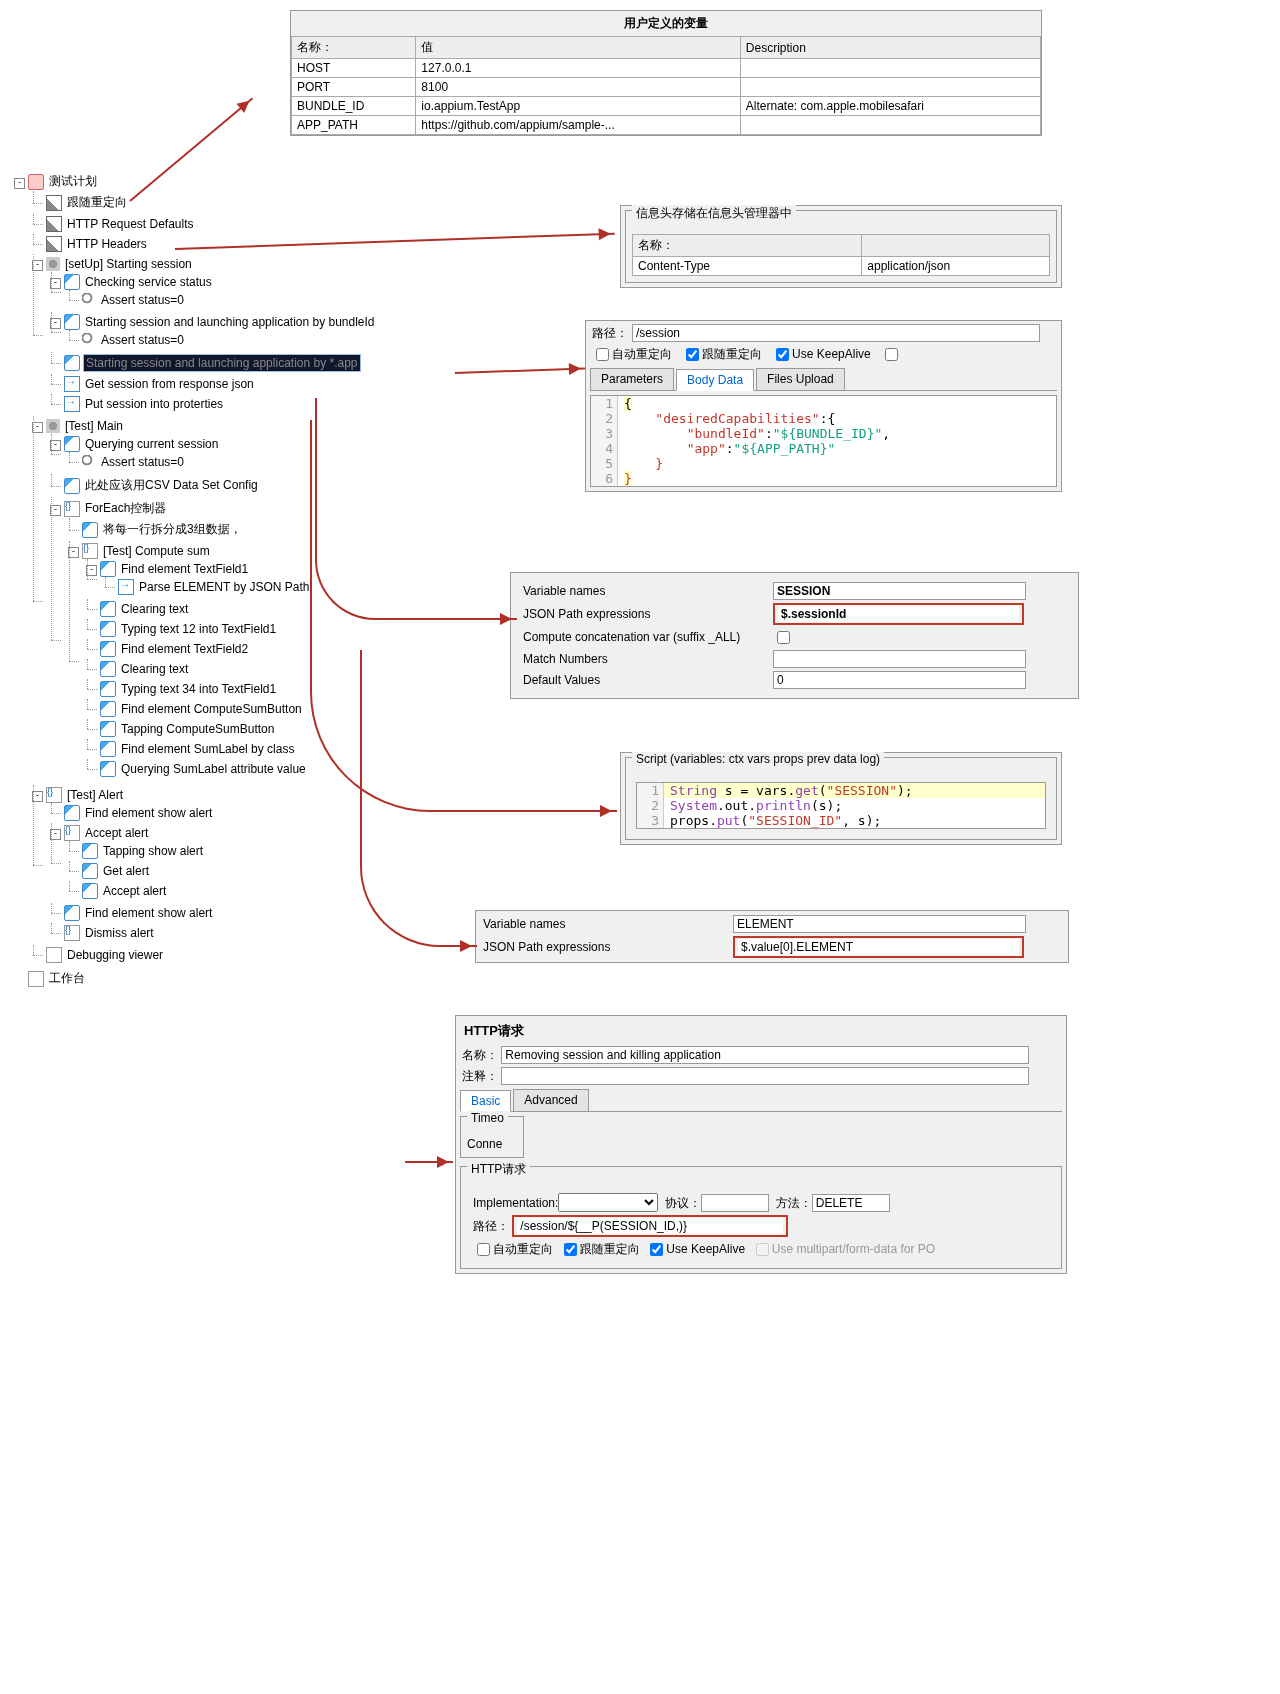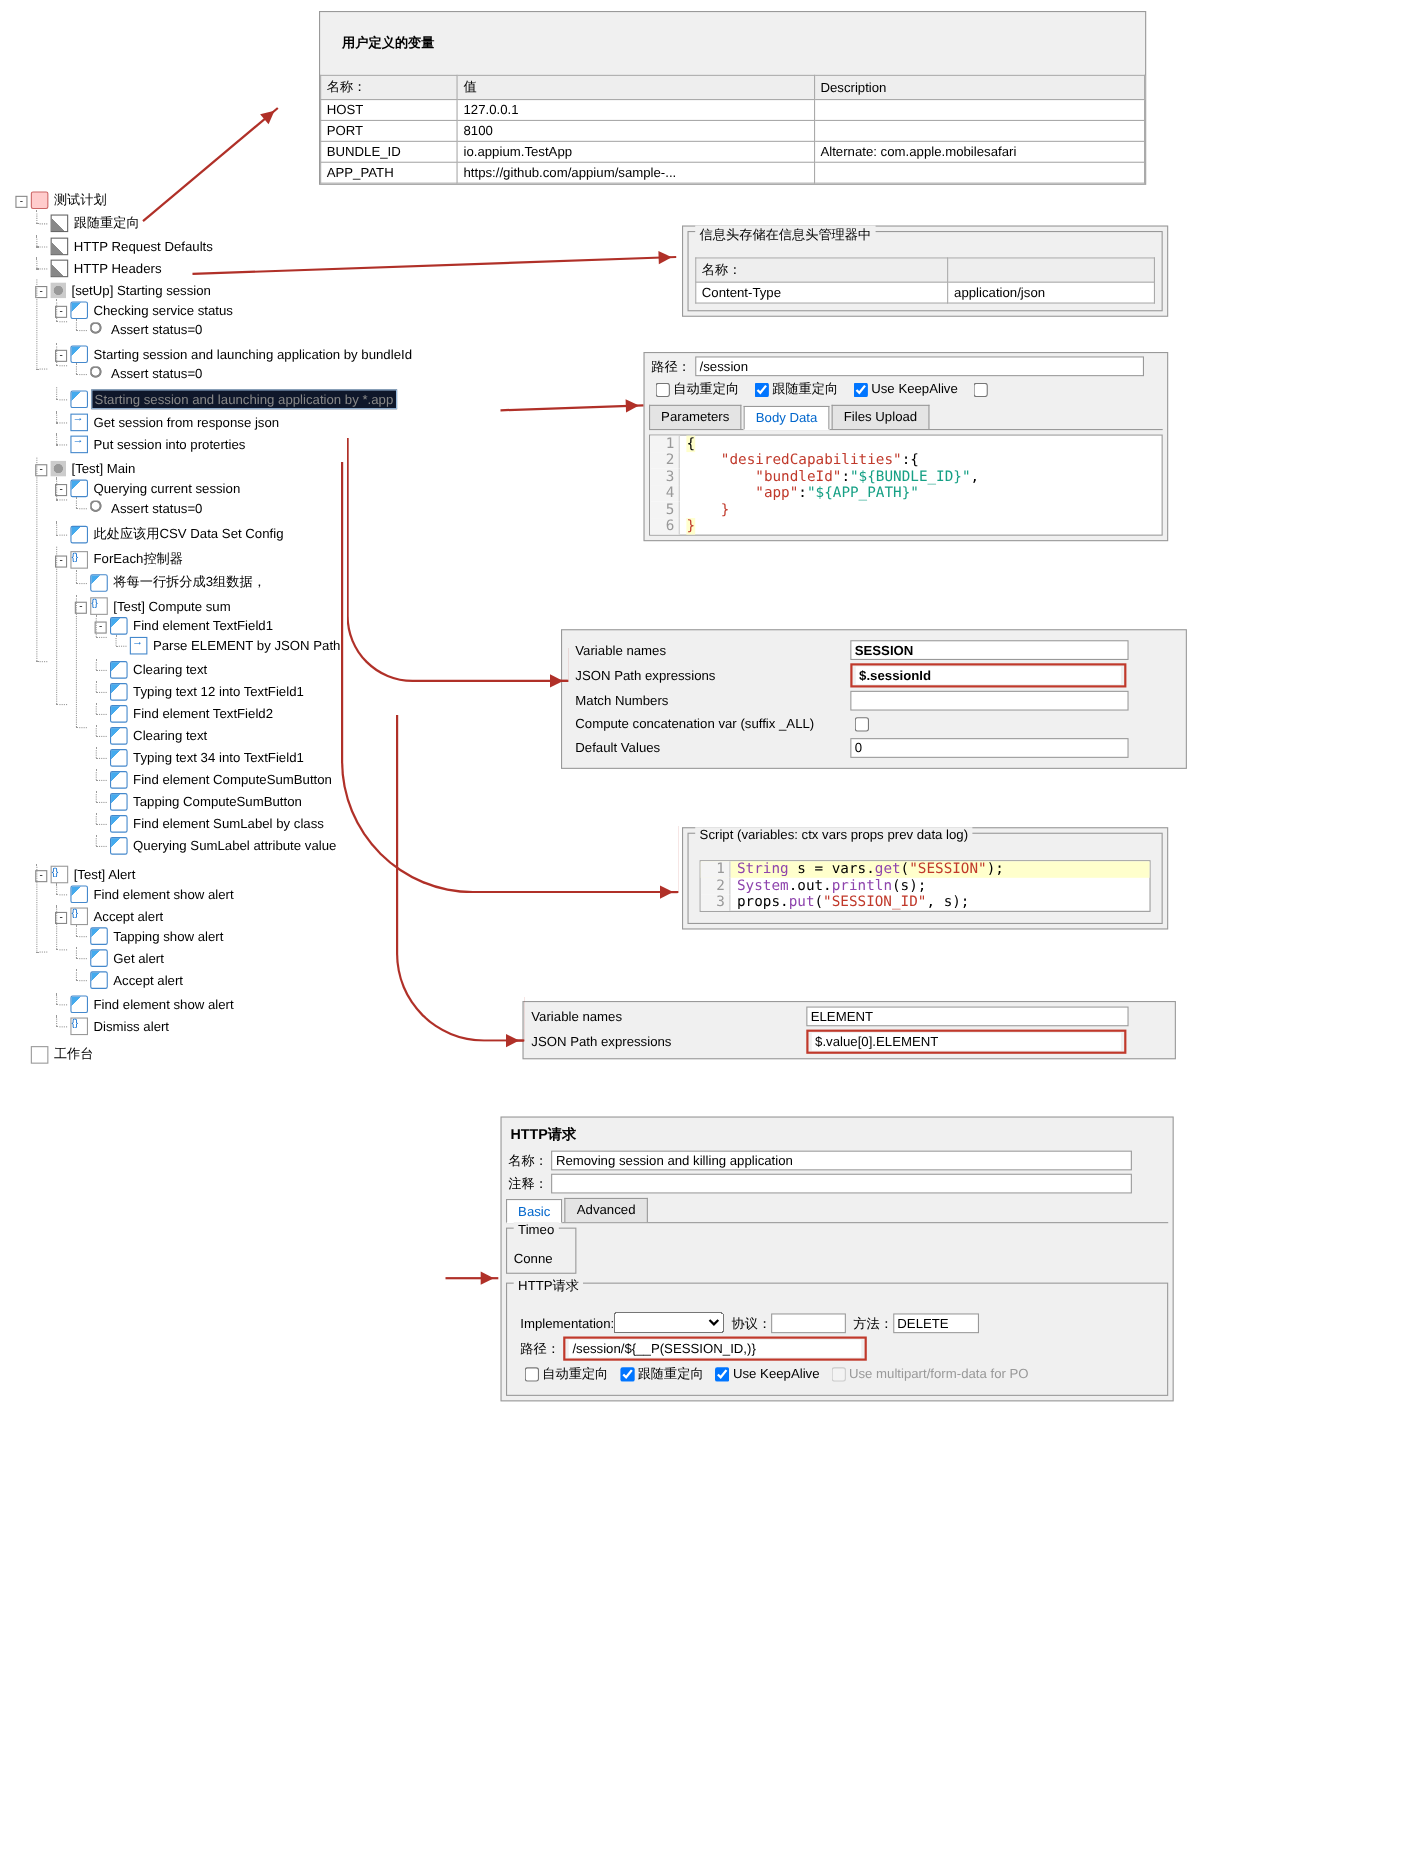--- a/index.html
+++ b/index.html
@@ -42,21 +42,21 @@
 .formrow label{display:inline-block;min-width:250px}
 .redbox{border:2px solid #c0392b;padding:1px 3px;display:inline-block}
 .arrow{position:absolute;height:2px;background:#b03028;transform-origin:left center}
 .arrow::after{content:"";position:absolute;right:-2px;top:-5px;border:6px solid transparent;border-left:12px solid #b03028}
 h4{margin:4px 0;padding:2px 8px;font-size:13px}
 </style>
 </head>
 <body>
 
 <div class="panel" style="left:290px;top:10px;width:750px">
-  <div style="padding:20px;font-weight:bold">用户定义的变量</div>
+  <div style="text-align:center;padding:4px;font-weight:bold">用户定义的变量</div>
   <table class="grid">
     <tbody>
         <tr>
           <th>名称：</th>
           <th>值</th>
           <th>Description</th>
         </tr>
     <tr>
           <td>HOST</td>
           <td>127.0.0.1</td>
@@ -117,22 +117,22 @@
     <div><span class="ln">3</span>&nbsp;&nbsp;&nbsp;&nbsp;&nbsp;&nbsp;&nbsp;&nbsp;<span class="kw">"bundleId"</span>:<span class="str">"${BUNDLE_ID}"</span>,</div>
     <div><span class="ln">4</span>&nbsp;&nbsp;&nbsp;&nbsp;&nbsp;&nbsp;&nbsp;&nbsp;<span class="kw">"app"</span>:<span class="str">"${APP_PATH}"</span></div>
     <div><span class="ln">5</span>&nbsp;&nbsp;&nbsp;&nbsp;<span class="kw">}</span></div>
     <div><span class="ln">6</span><span class="hl kw">}</span></div>
   </div>
 </div>
 
 <div class="panel" style="left:510px;top:572px;width:555px;padding:6px">
   <div class="formrow"><label>Variable names</label><input type="text" style="width: 245px; font-weight: bold;" value="SESSION"></div>
   <div class="formrow"><label>JSON Path expressions</label><span class="redbox"><input type="text" style="width: 235px; border: none; font-weight: bold;" value="$.sessionId"></span></div>
+  <div class="formrow"><label>Compute concatenation var (suffix _ALL)</label><input type="checkbox" style=""></div>
   <div class="formrow"><label>Match Numbers</label><input type="text" style="width: 245px;"></div>
-  <div class="formrow"><label>Compute concatenation var (suffix _ALL)</label><input type="checkbox" style=""></div>
   <div class="formrow"><label>Default Values</label><input type="text" style="width: 245px;" value="0"></div>
 </div>
 
 <div class="panel" style="left:620px;top:752px;width:440px">
   <div class="fieldset"><span class="fieldset-title">Script (variables: ctx vars props prev data log)</span>
     <div class="code">
       <div class="hl"><span class="ln">1</span><span class="id">String</span> s = vars.<span class="id">get</span>(<span class="kw">"SESSION"</span>);</div>
       <div><span class="ln">2</span><span class="id">System</span>.out.<span class="id">println</span>(s);</div>
       <div><span class="ln">3</span>props.<span class="id">put</span>(<span class="kw">"SESSION_ID"</span>, s);</div>
     </div>
@@ -227,20 +227,21 @@
     <li><span class="icon i-probe"></span><span class="node">Find element show alert</span></li>
     <li><span class="toggle">-</span><span class="icon i-brace"></span><span class="node">Accept alert</span>
      <ul>
       <li><span class="icon i-probe"></span><span class="node">Tapping show alert</span></li>
       <li><span class="icon i-probe"></span><span class="node">Get alert</span></li>
       <li><span class="icon i-probe"></span><span class="node">Accept alert</span></li>
      </ul></li>
     <li><span class="icon i-probe"></span><span class="node">Find element show alert</span></li>
     <li><span class="icon i-brace"></span><span class="node">Dismiss alert</span></li>
    </ul></li>
+  <li><span class="icon i-page"></span><span class="node">Debugging viewer</span></li>
  </ul></li>
 <li><span class="icon i-page"></span><span class="node">工作台</span></li>
 </ul>
 </div>
 
 <div class="arrow" style="left:130px;top:200px;width:160px;transform:rotate(-40deg)"></div>
 <div class="arrow" style="left:175px;top:248px;width:440px;transform:rotate(-2deg)"></div>
 <div class="arrow" style="left:455px;top:372px;width:130px;transform:rotate(-2deg)"></div>
 <div style="position:absolute;left:315px;top:398px;width:200px;height:220px;border-left:2px solid #b03028;border-bottom:2px solid #b03028;border-radius:0 0 0 60px"></div>
 <div class="arrow" style="left:508px;top:618px;width:8px"></div>

